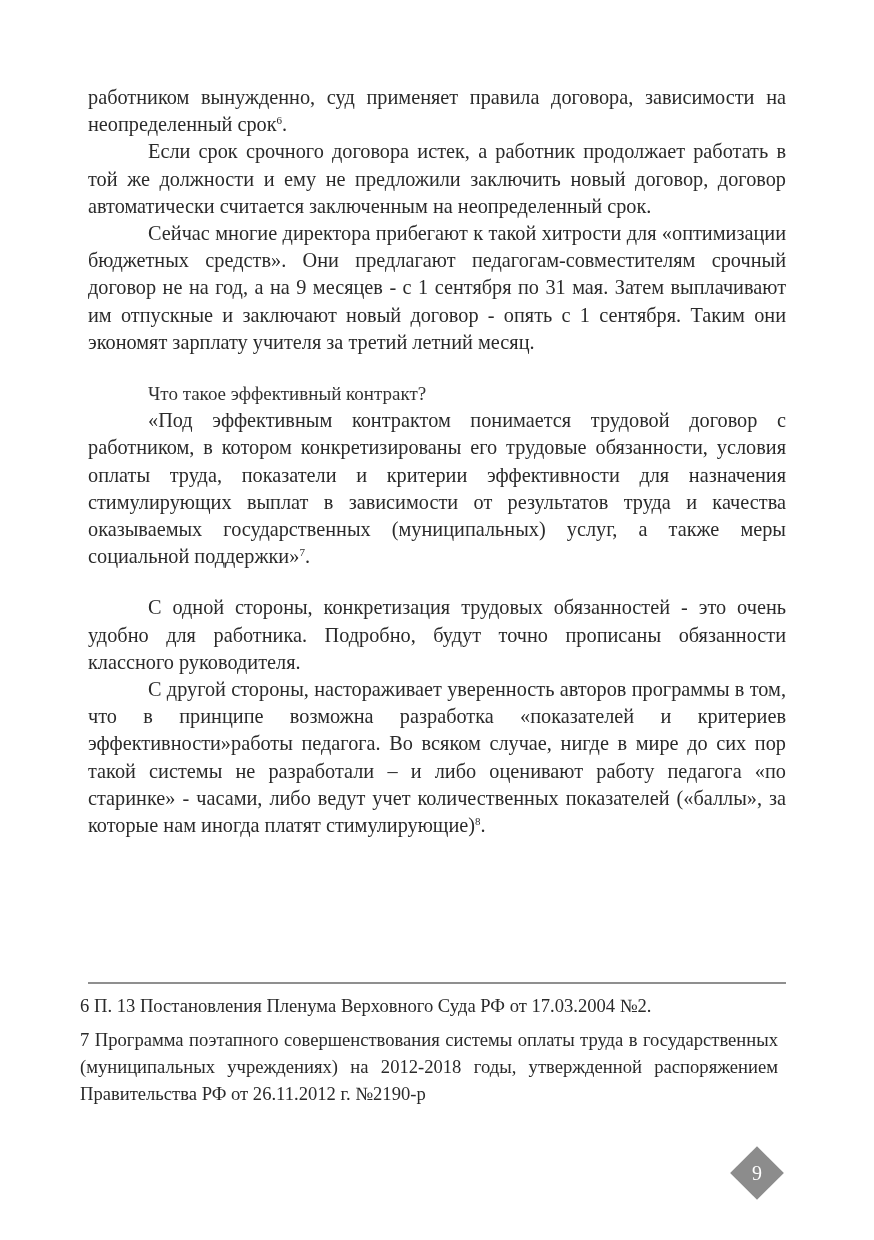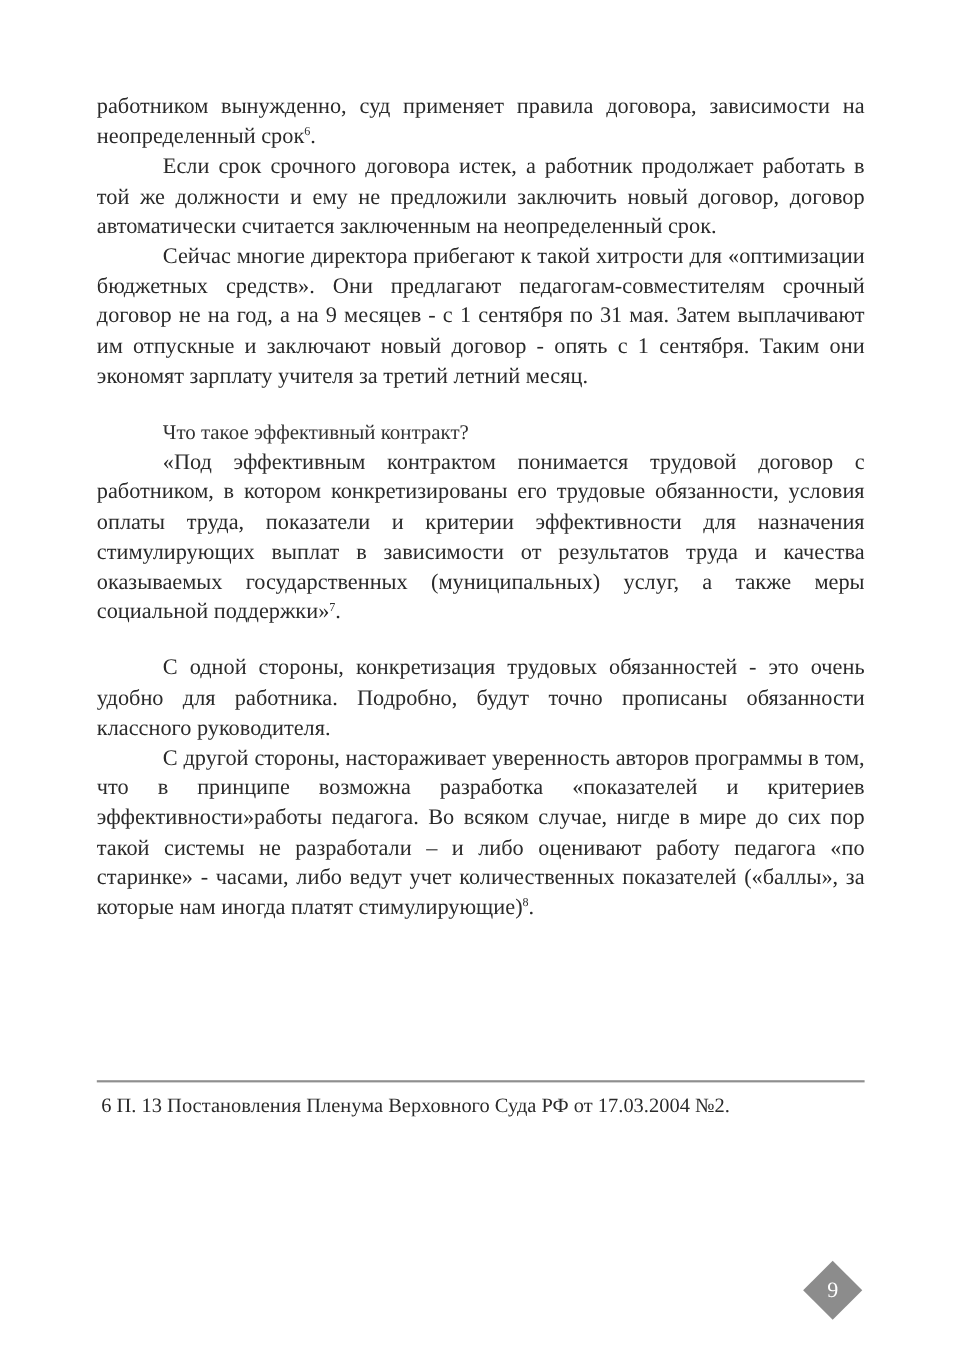--- a/index.html
+++ b/index.html
@@ -50,21 +50,21 @@
     .footnote-rule {
       position: absolute;
       left: 88px;
       top: 982px;
       width: 698px;
       height: 0;
       border-top: 2px solid #8f8f8f;
     }
     .footnotes {
       position: absolute;
-      left: 92px;
+      left: 80px;
       top: 992px;
       width: 698px;
     }
     .footnote {
       margin: 0 0 7px 0;
       font-size: 18.6px;
       line-height: 27px;
       text-align: justify;
       color: #2a2a2a;
     }
@@ -109,16 +109,17 @@
   <div class="gap"></div>
 
   <p class="para">С одной стороны, конкретизация трудовых обязанностей - это очень удобно для работника. Подробно, будут точно прописаны обязанности классного руководителя.</p>
   <p class="para"><span>С другой стороны, настораживает уверенность авторов программы в том, что в принципе возможна разработка «показателей и критериев эффективности»работы педагога. Во всяком случае, нигде в мире до сих пор такой системы не разработали – и либо оценивают работу педагога «по старинке» - часами, либо ведут учет количественных показателей («баллы», за которые нам иногда платят стимулирующие)</span><sup>8</sup><span>.</span></p>
 </div>
 
 <div class="footnote-rule"></div>
 
 <div class="footnotes">
   <p class="footnote"><span>6</span> <span>П. 13 Постановления Пленума Верховного Суда РФ от 17.03.2004 №2.</span></p>
+  <p class="footnote"><span>7</span> <span>Программа поэтапного совершенствования системы оплаты труда в государственных (муниципальных учреждениях) на 2012-2018 годы, утвержденной распоряжением Правительства РФ от 26.11.2012 г. №2190-р</span></p>
 </div>
 
 <div class="page-number"></div>
 <div class="page-number-text">9</div>
 
 </body></html>

